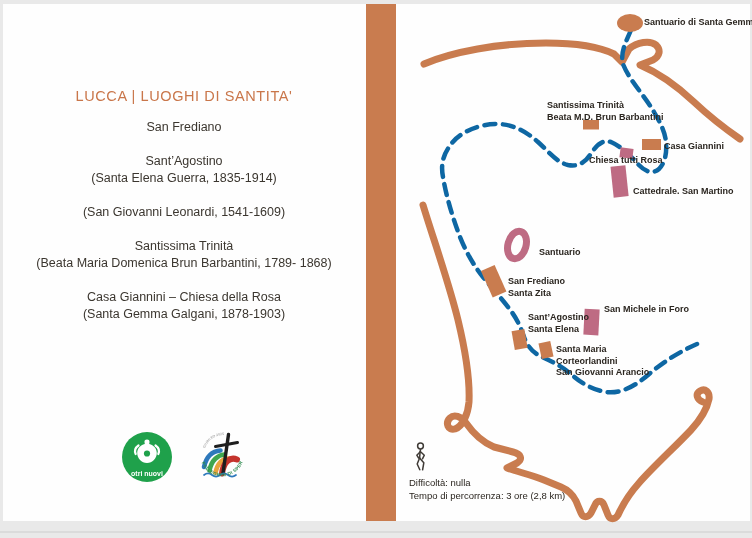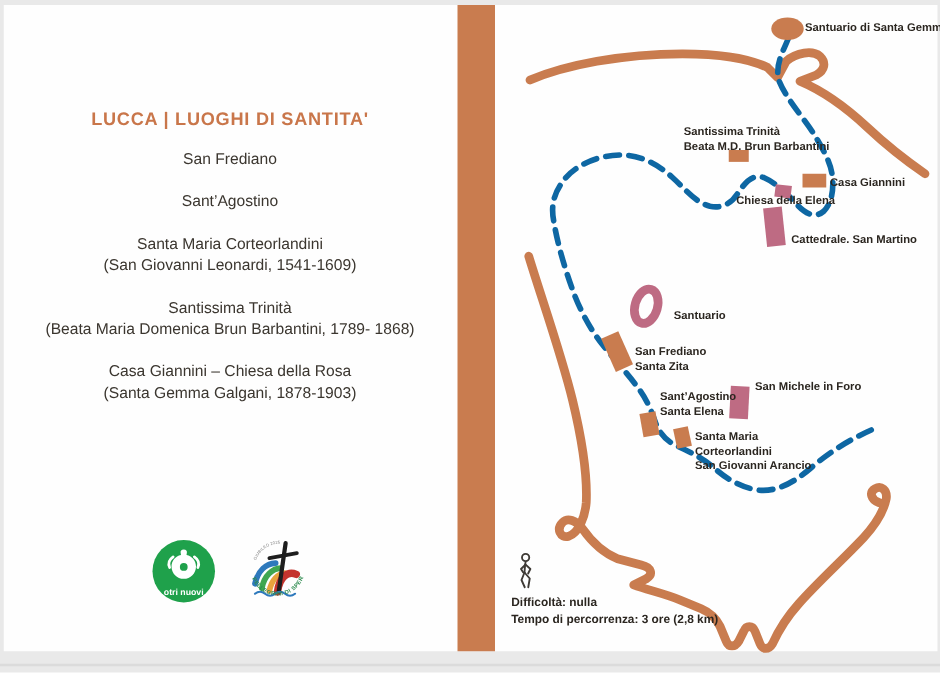--- a/index.html
+++ b/index.html
@@ -7,62 +7,62 @@
     width:752px;height:538px;position:relative;overflow:hidden;
     background:#E9E9E9;
     font-family:"Liberation Sans",sans-serif;
   }
   .page{position:absolute;left:3px;top:4px;width:747px;height:517px;background:#FEFEFE;}
   .win-line{position:absolute;left:0;top:531px;width:752px;height:2px;background:#DBDBDB;}
   .divider{position:absolute;left:366px;top:4px;width:30px;height:517px;background:#C97C4F;}
 
   .title{
     position:absolute;left:12px;top:88px;width:344px;text-align:center;
-    color:#C9764A;font-size:14.5px;font-weight:bold;letter-spacing:.6px;white-space:nowrap;
+    color:#C9764A;font-size:14.5px;font-weight:normal;letter-spacing:.6px;white-space:nowrap;
   }
   .entries{
     position:absolute;left:8px;top:119px;width:352px;text-align:center;
     color:#3B362F;font-size:12.5px;line-height:17px;
   }
   .entry{margin-bottom:17px;}
 
   .logo{position:absolute;}
   #logo-otri{left:121px;top:431px;width:52px;height:52px;}
   #logo-jubilee{left:192px;top:428px;width:60px;height:60px;}
 
   .map-svg{position:absolute;left:0;top:0;width:752px;height:538px;}
 
   .mlabel{
     position:absolute;font-size:9px;font-weight:600;color:#2B2620;
     line-height:11.5px;white-space:nowrap;
   }
   .info{
-    position:absolute;left:409px;top:476px;font-size:9.5px;font-weight:700;
+    position:absolute;left:409px;top:476px;font-size:9.5px;font-weight:400;
     color:#2B2620;line-height:13px;white-space:nowrap;
   }
   .walk{position:absolute;left:410px;top:442px;width:22px;height:34px;}
 </style>
 </head>
 <body>
 
 <div class="page"></div>
 <div class="win-line"></div>
 <div class="divider"></div>
 
 <div class="title">LUCCA | LUOGHI DI SANTITA'</div>
 
 <div class="entries">
   <div class="entry">
     <div>San Frediano</div>
   </div>
   <div class="entry">
     <div>Sant’Agostino</div>
+    <div>(Santa Elena Guerra, 1835-1914)</div>
   </div>
   <div class="entry">
-    <div>Santa Maria Corteorlandini</div>
     <div>(San Giovanni Leonardi, 1541-1609)</div>
   </div>
   <div class="entry">
     <div>Santissima Trinità</div>
     <div>(Beata Maria Domenica Brun Barbantini, 1789- 1868)</div>
   </div>
   <div class="entry">
     <div>Casa Giannini – Chiesa della Rosa</div>
     <div>(Santa Gemma Galgani, 1878-1903)</div>
   </div>
@@ -121,21 +121,21 @@
   <div>Santuario di Santa Gemma</div>
 </div>
 <div class="mlabel" style="left:547px;top:100px">
   <div>Santissima Trinità</div>
   <div>Beata M.D. Brun Barbantini</div>
 </div>
 <div class="mlabel" style="left:664px;top:141px">
   <div>Casa Giannini</div>
 </div>
 <div class="mlabel" style="left:589px;top:155px">
-  <div>Chiesa della Elena</div>
+  <div>Chiesa tutti Rosa</div>
 </div>
 <div class="mlabel" style="left:633px;top:186px">
   <div>Cattedrale. San Martino</div>
 </div>
 <div class="mlabel" style="left:539px;top:247px">
   <div>Santuario</div>
 </div>
 <div class="mlabel" style="left:508px;top:276px">
   <div>San Frediano</div>
   <div>Santa Zita</div>

